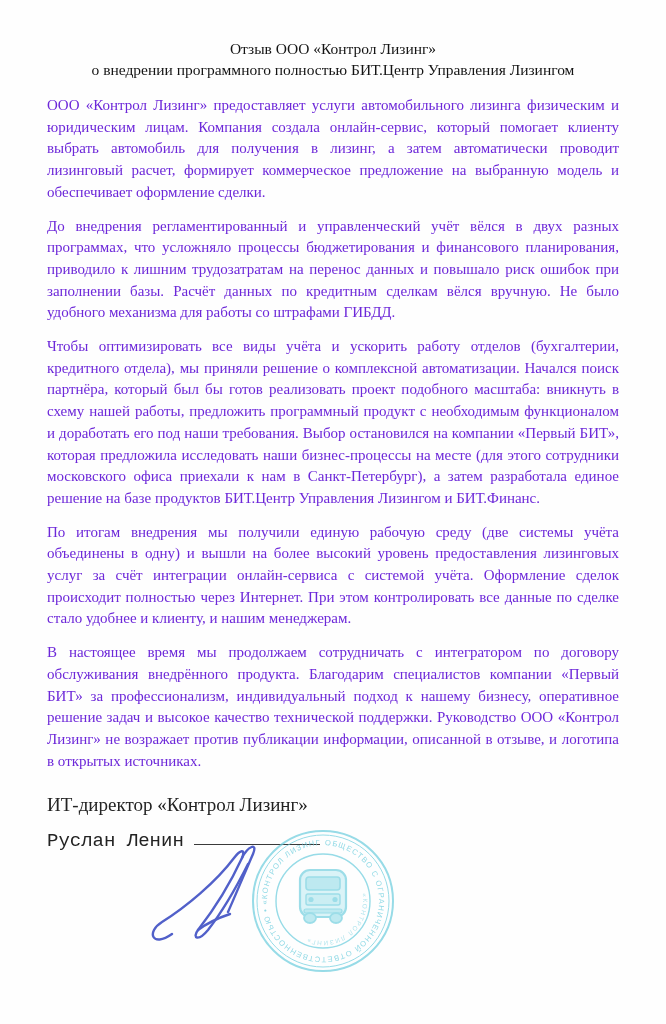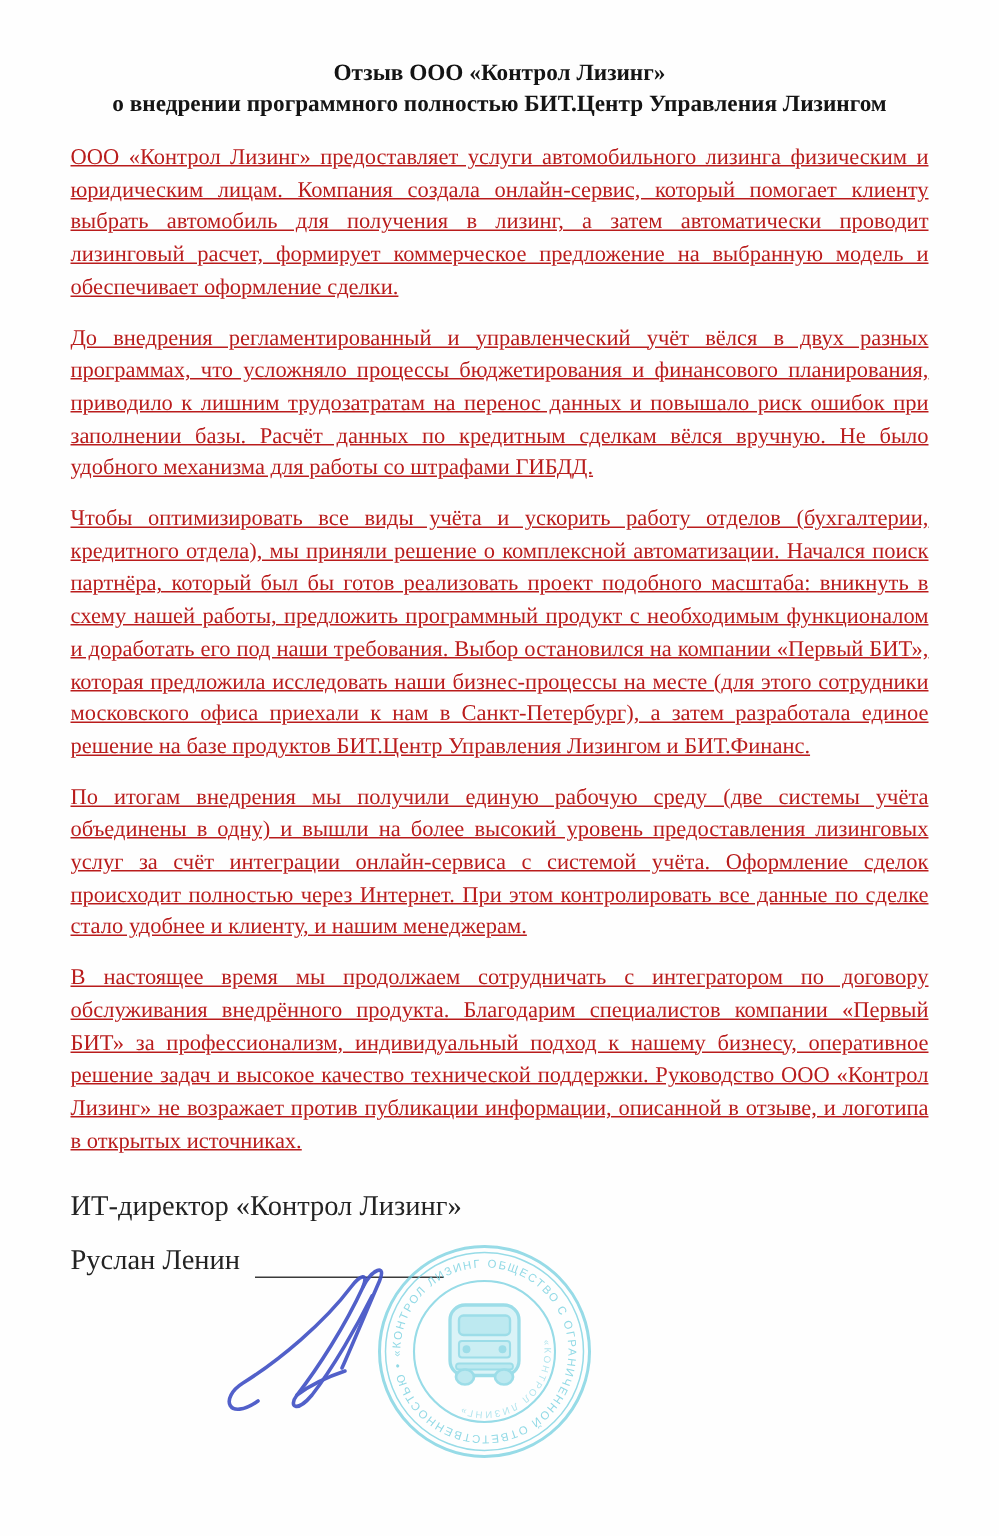--- a/index.html
+++ b/index.html
@@ -13,47 +13,46 @@
     height: 1024px;
     background: #fefefe;
     font-family: "Liberation Serif", "DejaVu Serif", serif;
     color: #222222;
     overflow: hidden;
     box-sizing: border-box;
     padding: 38px 47px 0 47px;
   }
   .doc-title {
     text-align: center;
-    font-weight: bold;
+    font-weight: normal;
     font-size: 15.5px;
     line-height: 21px;
     color: #141414;
     margin: 0 0 15px 0;
   }
   .doc-title div { white-space: nowrap; }
   .body-text p {
     margin: 0 0 12px 0;
     font-size: 15px;
     line-height: 21.7px;
     text-align: justify;
     text-justify: inter-word;
-    color: #b91c1c;
-    text-decoration: underline;
+    color: #6d28d9;
   }
   .sig-block {
     margin-top: 22px;
     font-size: 19px;
     color: #232323;
   }
   .sig-role {
     margin: 0 0 14px 0;
   }
   .sig-name-row {
     display: flex;
-    align-items: flex-end;
+    font-family: Liberation Mono, monospace;
   }
   .sig-name { margin-right: 10px; }
   .sig-line {
     display: inline-block;
     width: 126px;
     border-bottom: 1.2px solid #3a3a3a;
     height: 14px;
   }
   .stamp-wrap {
     position: absolute;

